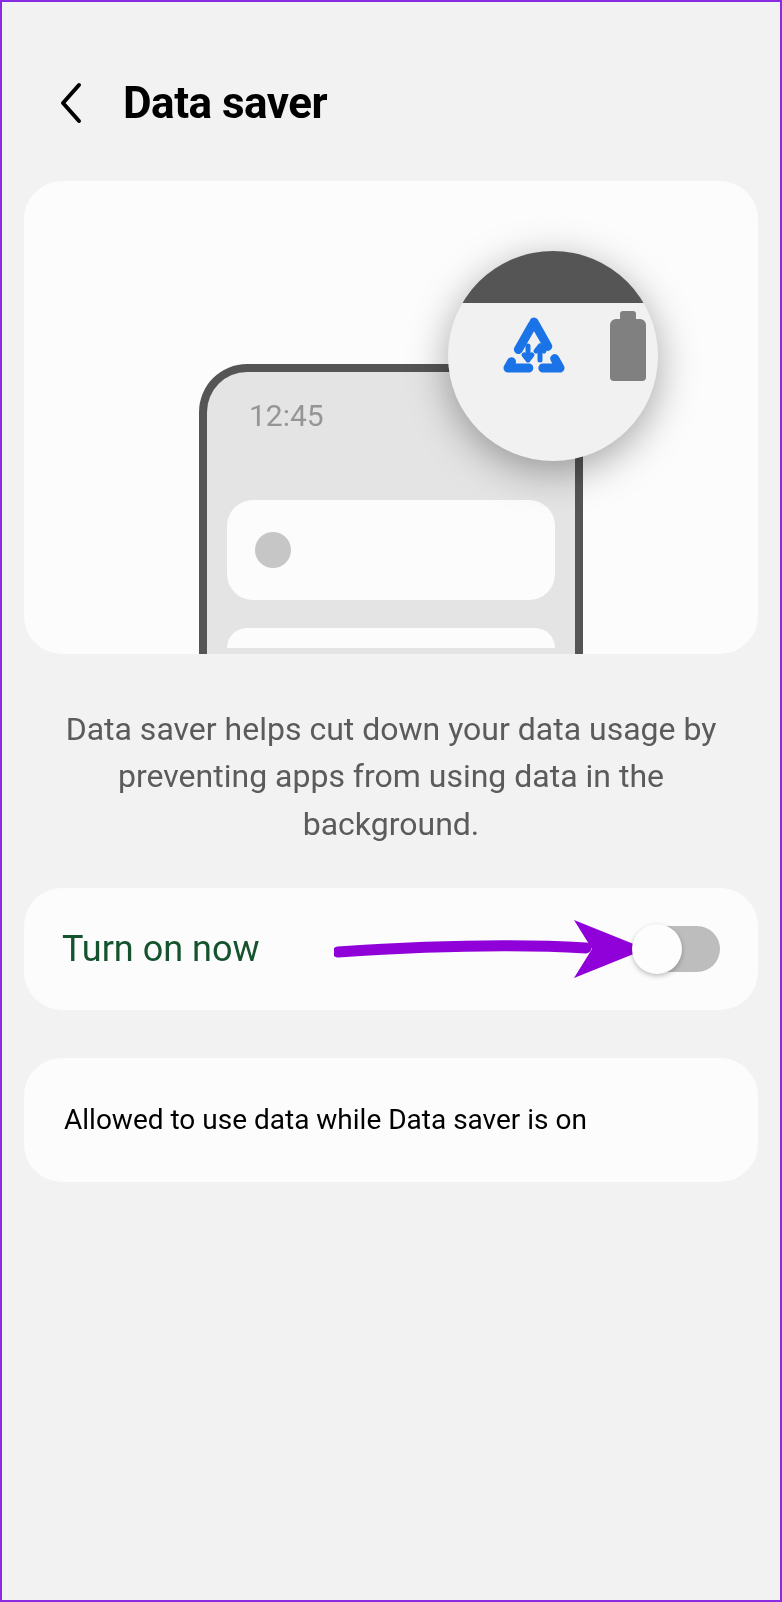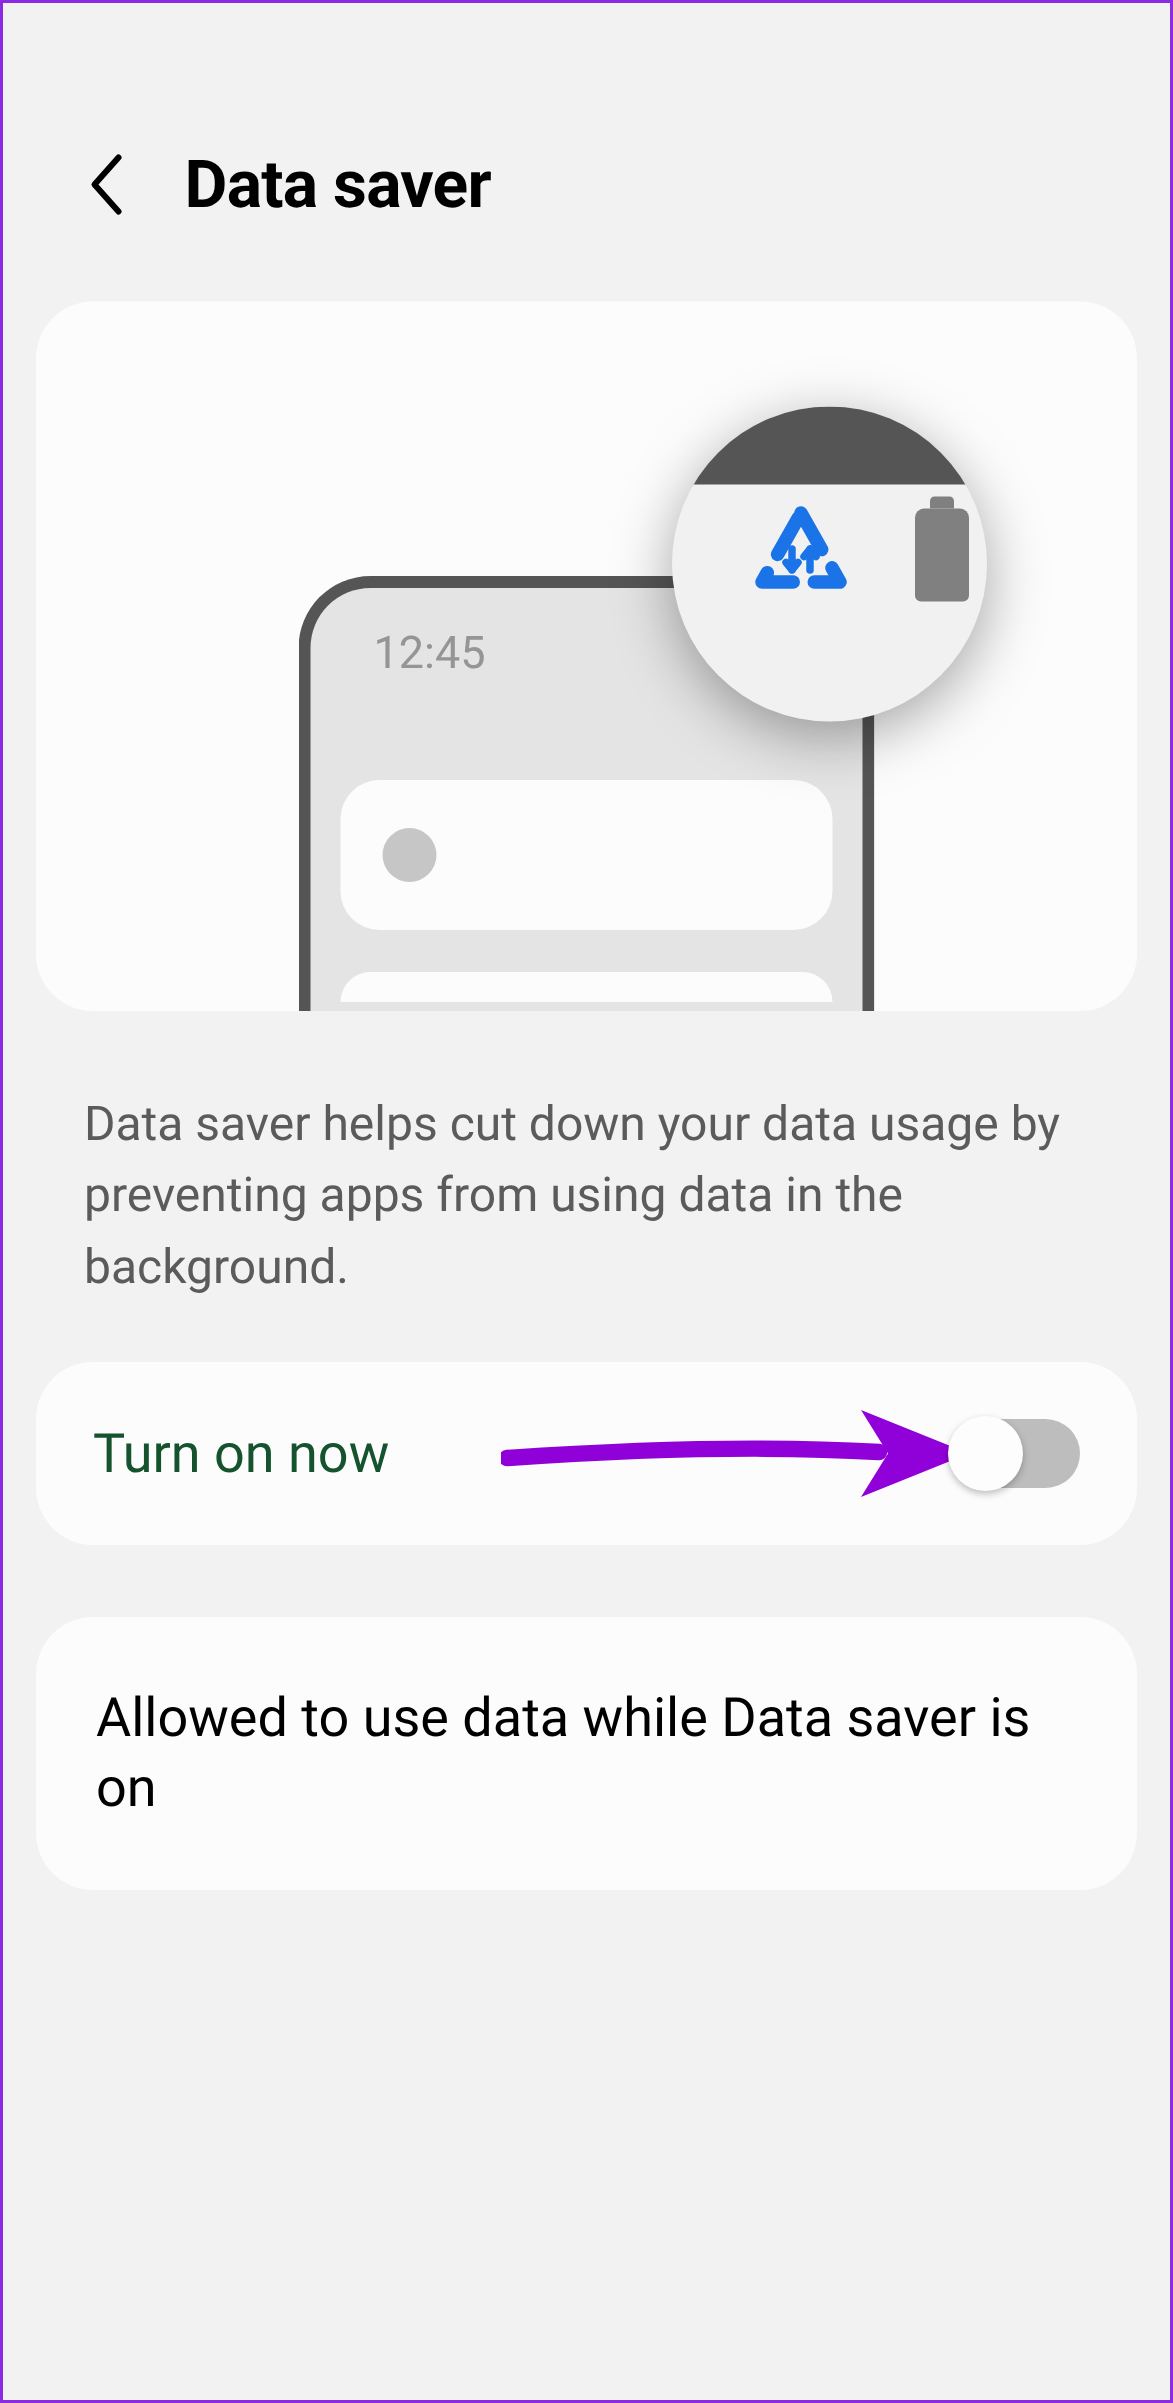--- a/index.html
+++ b/index.html
@@ -12,21 +12,21 @@
       height: 1602px;
       background: #f2f2f2;
       font-family: -apple-system, BlinkMacSystemFont, "Segoe UI", Roboto, sans-serif;
       border: 2px solid #8a2be2;
       position: relative;
       overflow: hidden;
     }
     .header {
       display: flex;
       align-items: center;
-      padding: 95px 50px 40px 55px;
+      padding: 75px 50px 40px 55px;
     }
     .back-icon {
       width: 26px;
       height: 44px;
       margin-right: 40px;
     }
     .title {
       font-size: 44px;
       font-weight: 700;
       color: #000;
@@ -132,20 +132,21 @@
       height: 8px;
       background: #808080;
       border-radius: 3px 3px 0 0;
     }
     .description {
       font-size: 32px;
       line-height: 1.48;
       color: #5b5b5b;
       padding: 12px 54px 28px 54px;
       font-weight: 400;
+      text-align: center;
     }
     .toggle-card {
       background: #fcfcfc;
       border-radius: 38px;
       margin: 12px 22px 0 22px;
       padding: 38px 38px 38px 38px;
       display: flex;
       align-items: center;
       justify-content: space-between;
       position: relative;
@@ -181,21 +182,21 @@
       height: 70px;
       pointer-events: none;
     }
     .list-card {
       background: #fcfcfc;
       border-radius: 38px;
       margin: 48px 22px 0 22px;
       padding: 44px 44px 44px 40px;
     }
     .list-label {
-      font-size: 36px;
+      font-size: 28px;
       font-weight: 400;
       color: #000;
       line-height: 1.3;
     }
   </style>
 </head>
 <body>
 
 <div class="header">
   <svg class="back-icon" viewBox="0 0 26 44">

